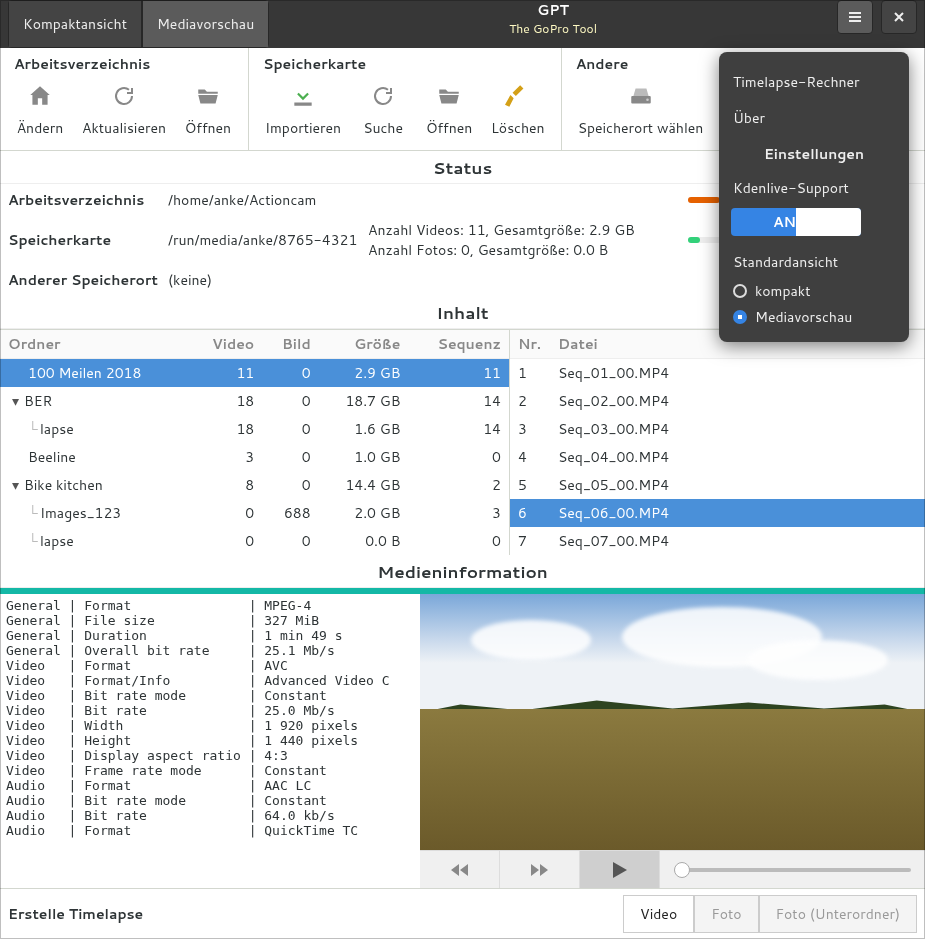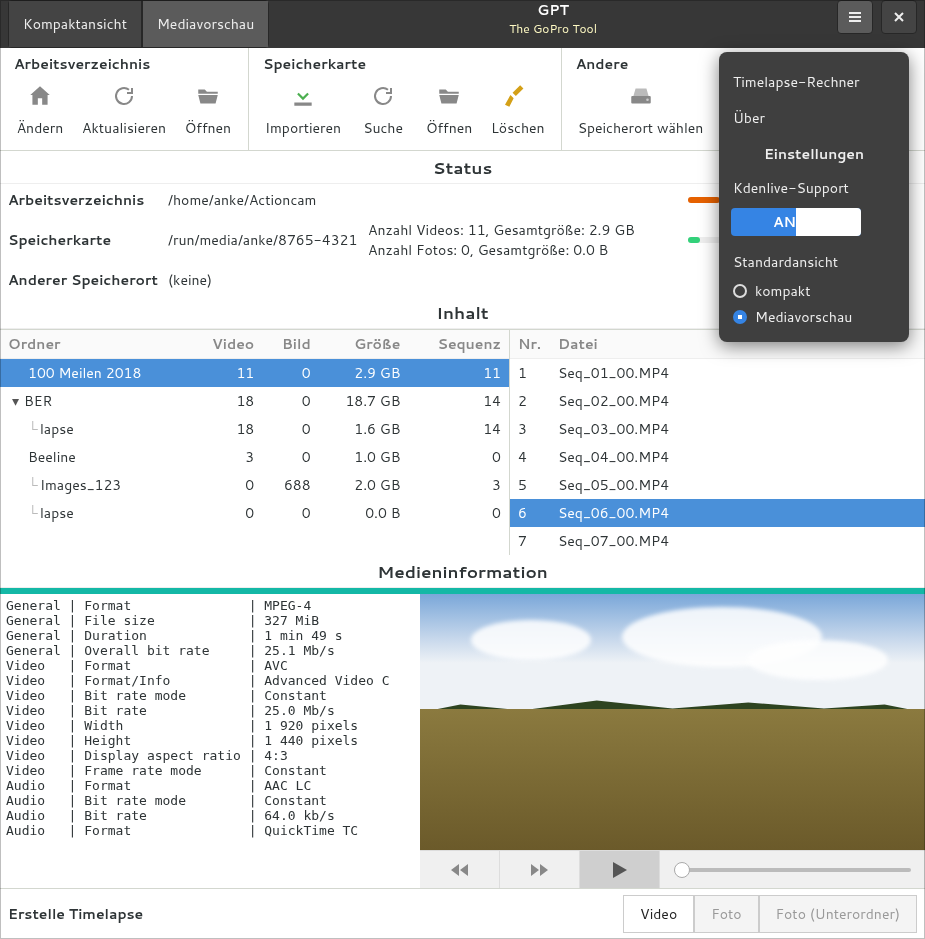--- a/index.html
+++ b/index.html
@@ -248,20 +248,27 @@
             <td class="r">14</td>
           </tr>
           <tr>
             <td class="tree-indent0">Beeline</td>
             <td class="r">3</td>
             <td class="r">0</td>
             <td class="r">1.0 GB</td>
             <td class="r">0</td>
           </tr>
           <tr>
+            <td class="tree-indent0"><span class="tree-exp">▾</span>Bike kitchen</td>
+            <td class="r">8</td>
+            <td class="r">0</td>
+            <td class="r">14.4 GB</td>
+            <td class="r">2</td>
+          </tr>
+          <tr>
             <td class="tree-indent1"><span class="tree-exp" style="color: rgb(187, 187, 187);">└</span>Images_123</td>
             <td class="r">0</td>
             <td class="r">688</td>
             <td class="r">2.0 GB</td>
             <td class="r">3</td>
           </tr>
           <tr>
             <td class="tree-indent1"><span class="tree-exp" style="color: rgb(187, 187, 187);">└</span>lapse</td>
             <td class="r">0</td>
             <td class="r">0</td>

